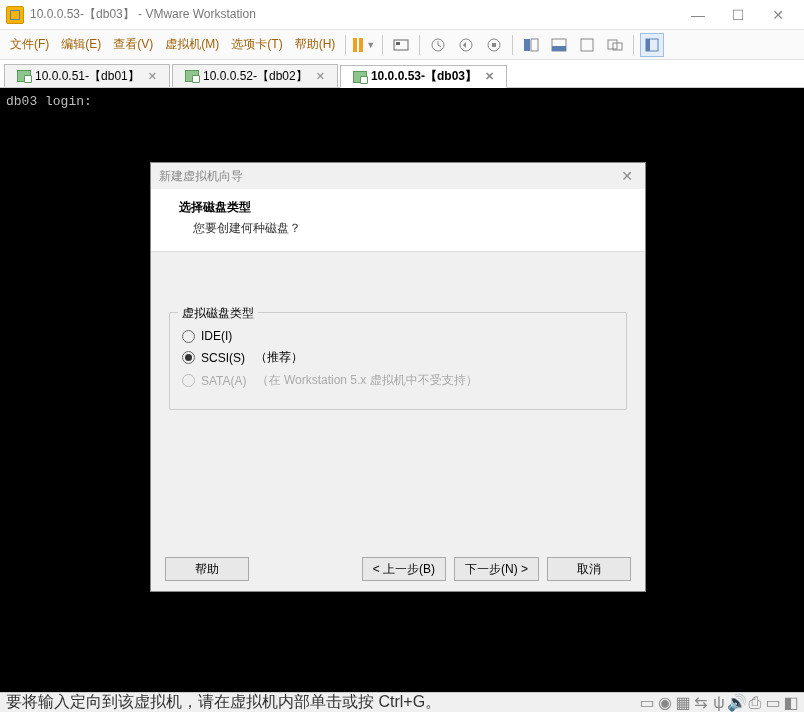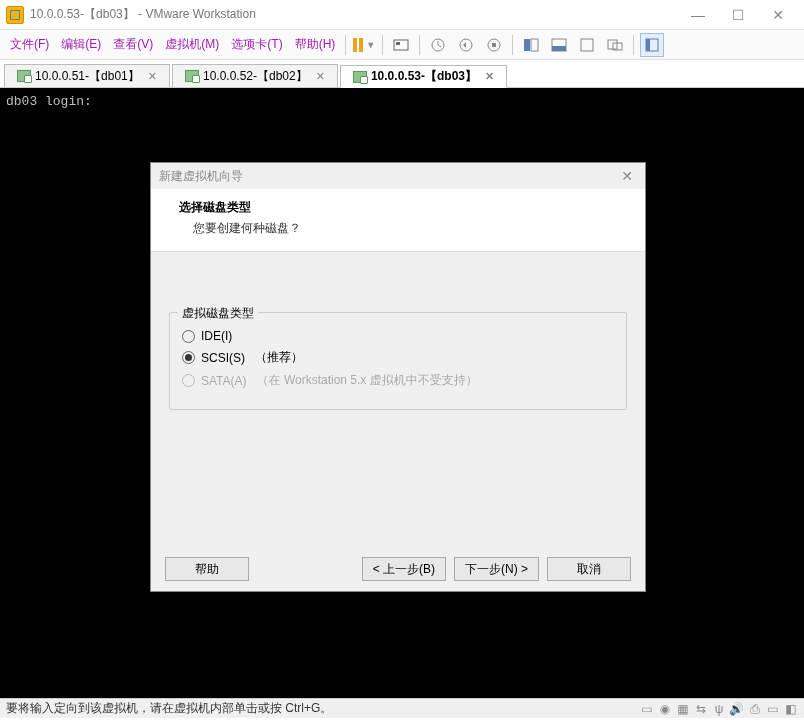--- a/index.html
+++ b/index.html
@@ -6,21 +6,21 @@
 body { font-family: "Microsoft YaHei", Arial, sans-serif; font-size: 12px; background: #fff; width: 804px; height: 720px; overflow: hidden; position: relative; }
 
 .titlebar { height: 30px; background: #fff; display: flex; align-items: center; padding: 0 6px; border-bottom: 1px solid #e5e5e5; }
 .titlebar-icon { width: 18px; height: 18px; background: #f7b500; border: 1px solid #d09000; border-radius: 2px; display: flex; align-items: center; justify-content: center; margin-right: 6px; }
 .titlebar-icon-inner { width: 10px; height: 10px; border: 1px solid #5d7fb9; }
 .titlebar-text { color: #777; flex: 1; font-size: 12px; }
 .titlebar-btns { display: flex; }
 .titlebar-btn { width: 40px; height: 28px; display: flex; align-items: center; justify-content: center; color: #888; font-size: 14px; }
 
 .menubar { height: 30px; background: #fafafa; border-bottom: 1px solid #e0e0e0; display: flex; align-items: center; padding: 0 4px; }
-.menu-item { padding: 4px 6px; color: #a21caf; font-size: 12px; }
+.menu-item { padding: 4px 6px; color: #a16207; font-size: 12px; }
 .menu-sep { width: 1px; height: 20px; background: #ccc; margin: 0 4px; }
 .tb-btn { width: 24px; height: 24px; display: flex; align-items: center; justify-content: center; margin: 0 2px; color: #555; }
 .tb-btn svg { width: 16px; height: 16px; }
 .pause-btn { display: flex; align-items: center; }
 .pause-bars { display: flex; gap: 2px; }
 .pause-bar { width: 4px; height: 14px; background: #f0a020; }
 .tb-active { border: 1px solid #a0bfe6; background: #e4eefb; padding: 2px; }
 
 .tabbar { height: 28px; background: #fff; display: flex; align-items: stretch; padding: 4px 4px 0 4px; border-bottom: 1px solid #ccc; }
 .tab { display: flex; align-items: center; padding: 0 12px; border: 1px solid #bbb; border-bottom: none; margin-right: 2px; background: #f3f3f3; font-size: 12px; }
@@ -44,21 +44,21 @@
 .radio-row { display: flex; align-items: center; margin: 6px 0; font-size: 12px; }
 .radio-outer { width: 13px; height: 13px; border: 1px solid #666; border-radius: 50%; margin-right: 6px; display: flex; align-items: center; justify-content: center; }
 .radio-dot { width: 7px; height: 7px; background: #333; border-radius: 50%; }
 .radio-disabled { color: #aaa; }
 .radio-disabled .radio-outer { border-color: #bbb; }
 .radio-note { margin-left: 10px; }
 .dlg-footer { height: 44px; display: flex; align-items: center; padding: 0 14px; gap: 8px; }
 .dlg-btn { height: 24px; min-width: 84px; background: #e8e8e8; border: 1px solid #aaa; font-size: 12px; display: flex; align-items: center; justify-content: center; padding: 0 10px; }
 .dlg-spacer { flex: 1; }
 
-.statusbar { position: absolute; left: 0; right: 0; bottom: 2px; height: 20px; background: #f0f0f0; border-top: 1px solid #ccc; display: flex; align-items: center; padding: 0 6px; font-size: 12px; color: #333; }
+.statusbar { position: absolute; left: 0; right: 0; bottom: 8px; height: 20px; background: #f0f0f0; border-top: 1px solid #ccc; display: flex; align-items: center; padding: 0 6px; font-size: 16px; color: #333; }
 .status-icons { margin-left: auto; display: flex; gap: 4px; align-items: center; }
 .status-ico { width: 14px; height: 14px; display:flex; align-items:center; justify-content:center; color:#888; }
 </style>
 </head>
 <body>
 
 <div class="titlebar">
   <div class="titlebar-icon">
       <div class="titlebar-icon-inner"></div>
     </div>

